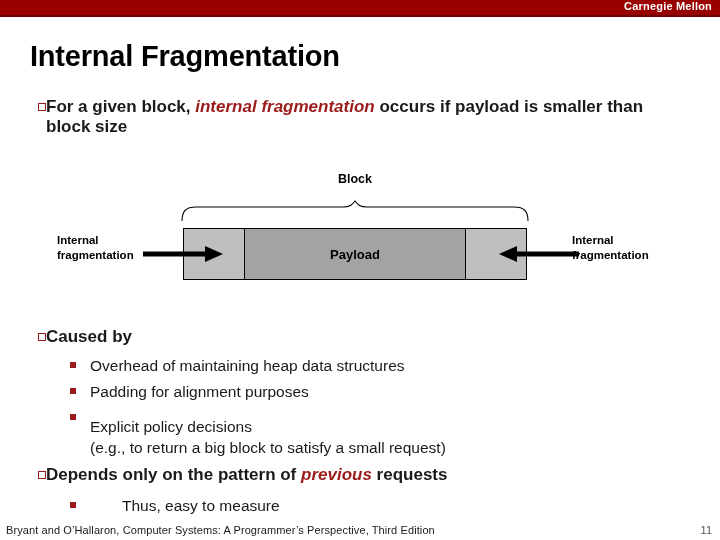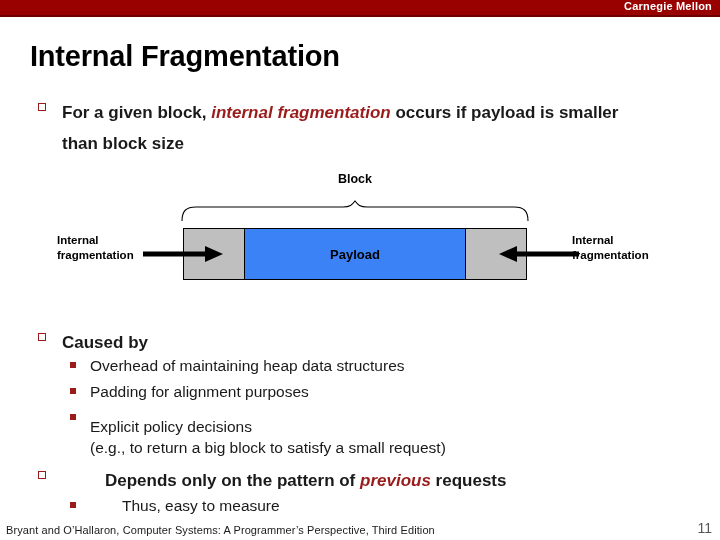--- a/index.html
+++ b/index.html
@@ -64,42 +64,41 @@
     margin-top: 6px;
   }
   .sq-filled {
     width: 6px;
     height: 6px;
     background: #9b1b1b;
     flex: 0 0 auto;
     margin-top: 7px;
   }
   .b1-text {
-    margin-left: 16px;
     font-size: 17px;
     font-weight: bold;
-    line-height: 31px;
+    line-height: 20px;
     color: #1a1a1a;
   }
   .b1-text .em {
     color: #9b1b1b;
     font-style: italic;
     font-weight: bold;
   }
   .sub-text {
     margin-left: 14px;
     font-size: 15.5px;
     line-height: 21px;
     font-weight: normal;
     color: #1a1a1a;
   }
 
   #bullet1 { left: 38px; top: 97px; width: 620px; }
   #bullet2 { left: 38px; top: 327px; width: 560px; }
-  #bullet3 { left: 38px; top: 465px; width: 600px; gap: 43px; }
+  #bullet3 { left: 38px; top: 465px; width: 600px; }
 
   #sub1 { left: 70px; top: 355px; }
   #sub2 { left: 70px; top: 381px; }
   #sub3 { left: 70px; top: 407px; }
   #sub4 { left: 70px; top: 495px; gap: 32px; }
 
   
   #diagram {
     position: absolute;
     left: 0; top: 165px;
@@ -135,21 +134,21 @@
   }
   .seg-gray {
     width: 61px;
     background: #bfbfbf;
     box-sizing: border-box;
   }
   .seg-gray.left { border-right: 1.2px solid #000000; }
   .seg-gray.right { border-left: 1.2px solid #000000; }
   .seg-green {
     flex: 1 1 auto;
-    background: #3b82f6;
+    background: #a3a3a3;
     display: flex;
     align-items: center;
     justify-content: center;
     font-size: 13px;
     font-weight: bold;
     color: #000000;
   }
   .side-label {
     position: absolute;
     font-size: 11.5px;
@@ -171,21 +170,21 @@
     bottom: 4px;
     font-size: 11px;
     color: #1a1a1a;
     letter-spacing: 0.1px;
     text-align: right;
   }
   #page-number {
     position: absolute;
     right: 8px;
     bottom: 4px;
-    font-size: 14px;
+    font-size: 11px;
     color: #555555;
   }
 </style>
 </head>
 <body>
 
 <div id="banner"></div>
 <div id="banner-title">Carnegie Mellon</div>
 
 <div id="slide-title">Internal Fragmentation</div>

